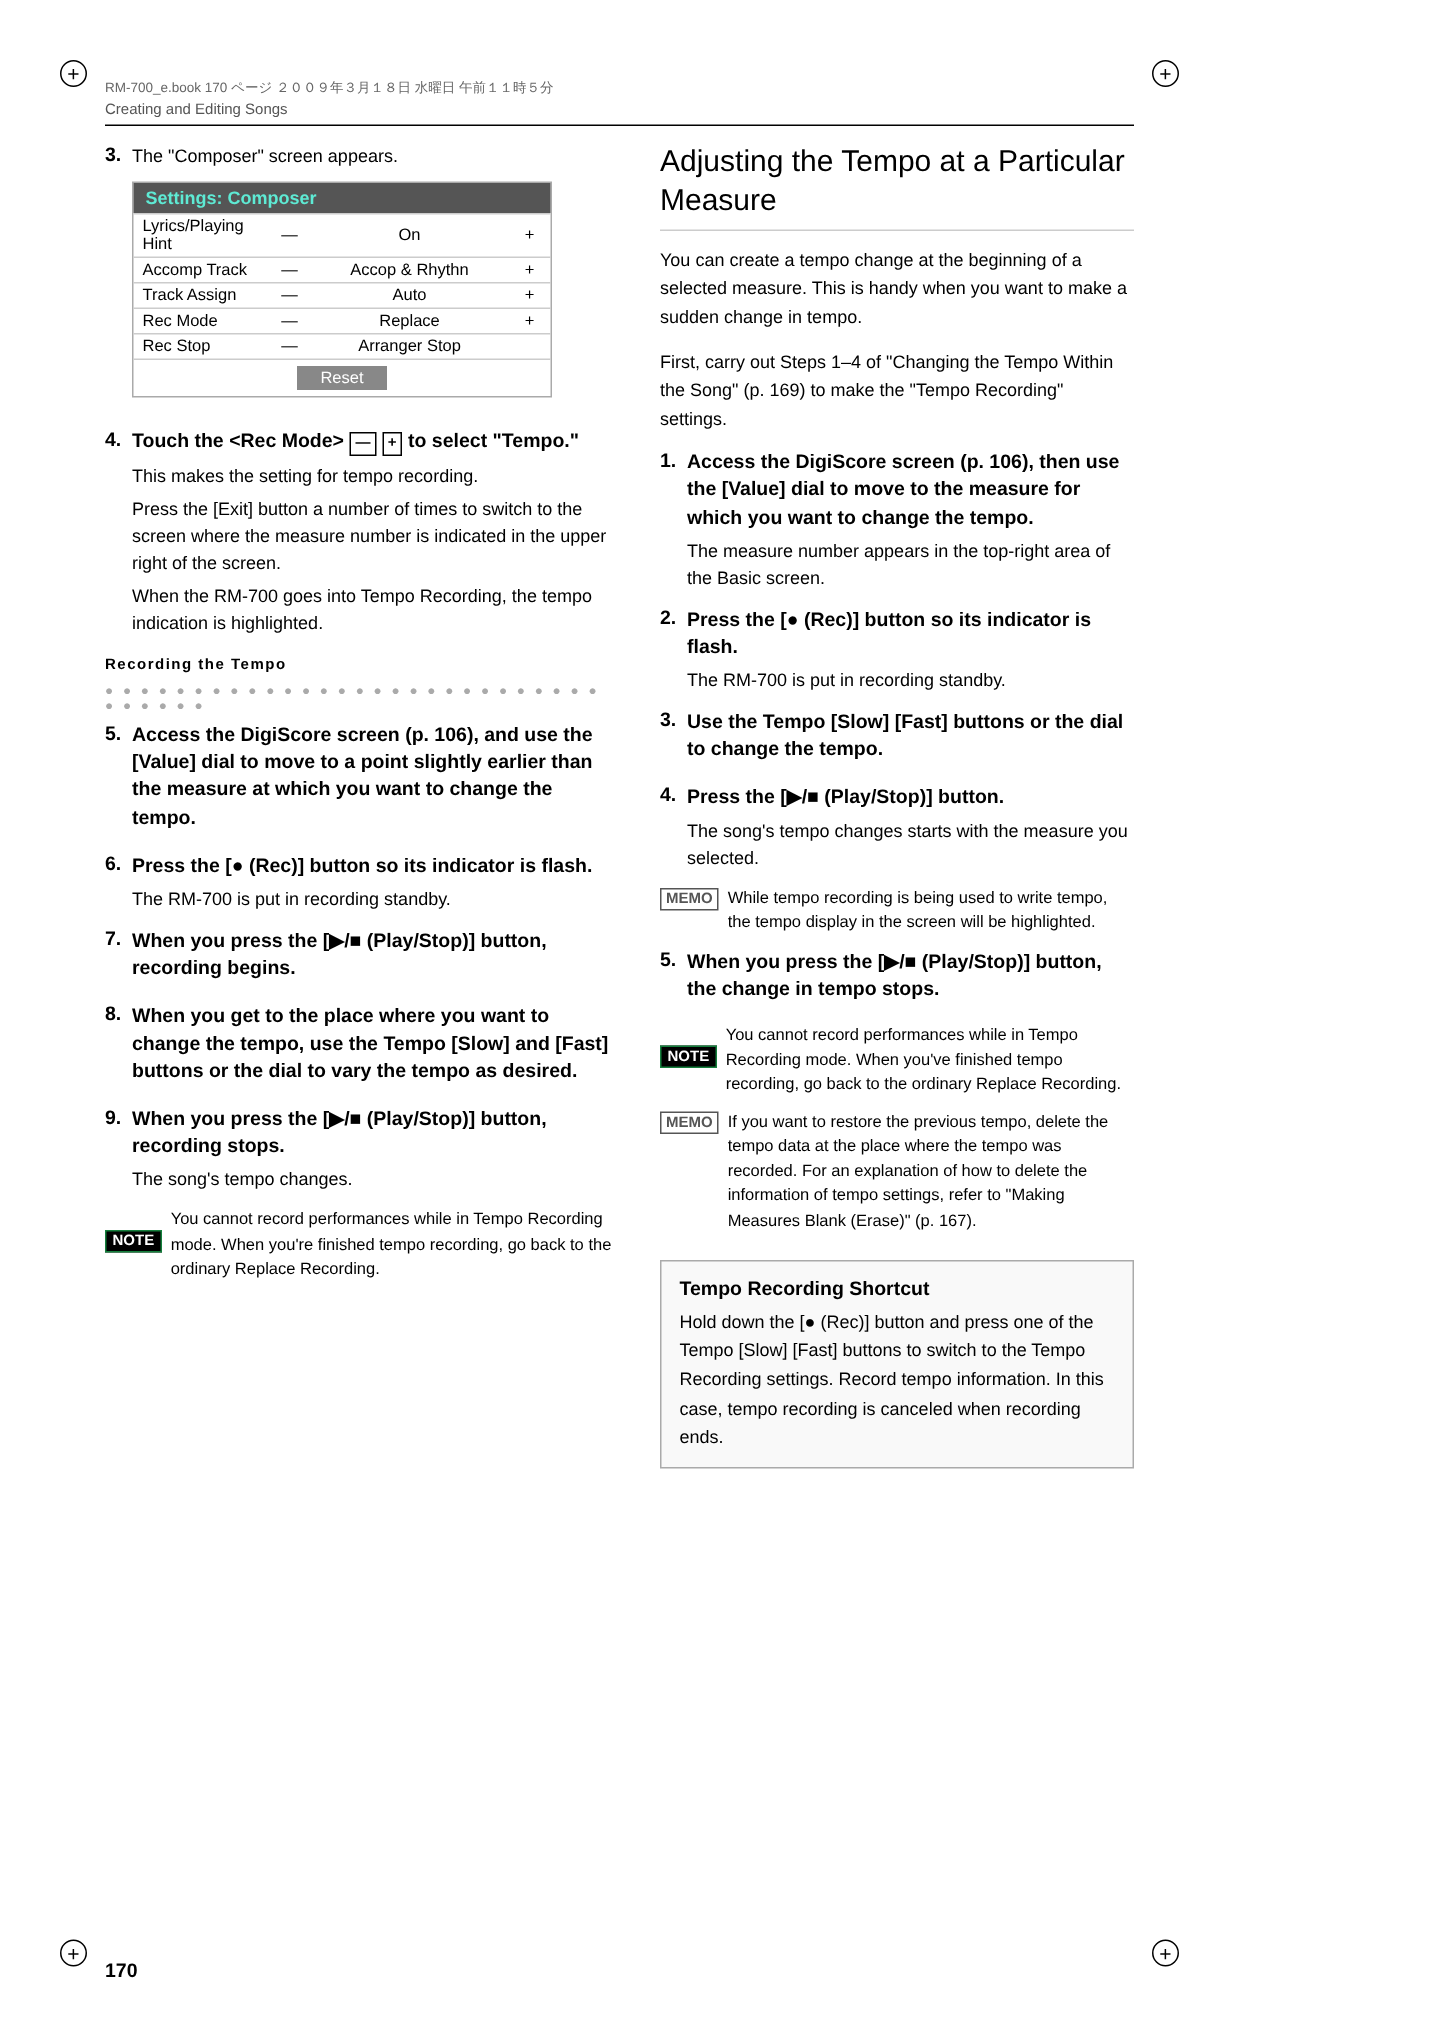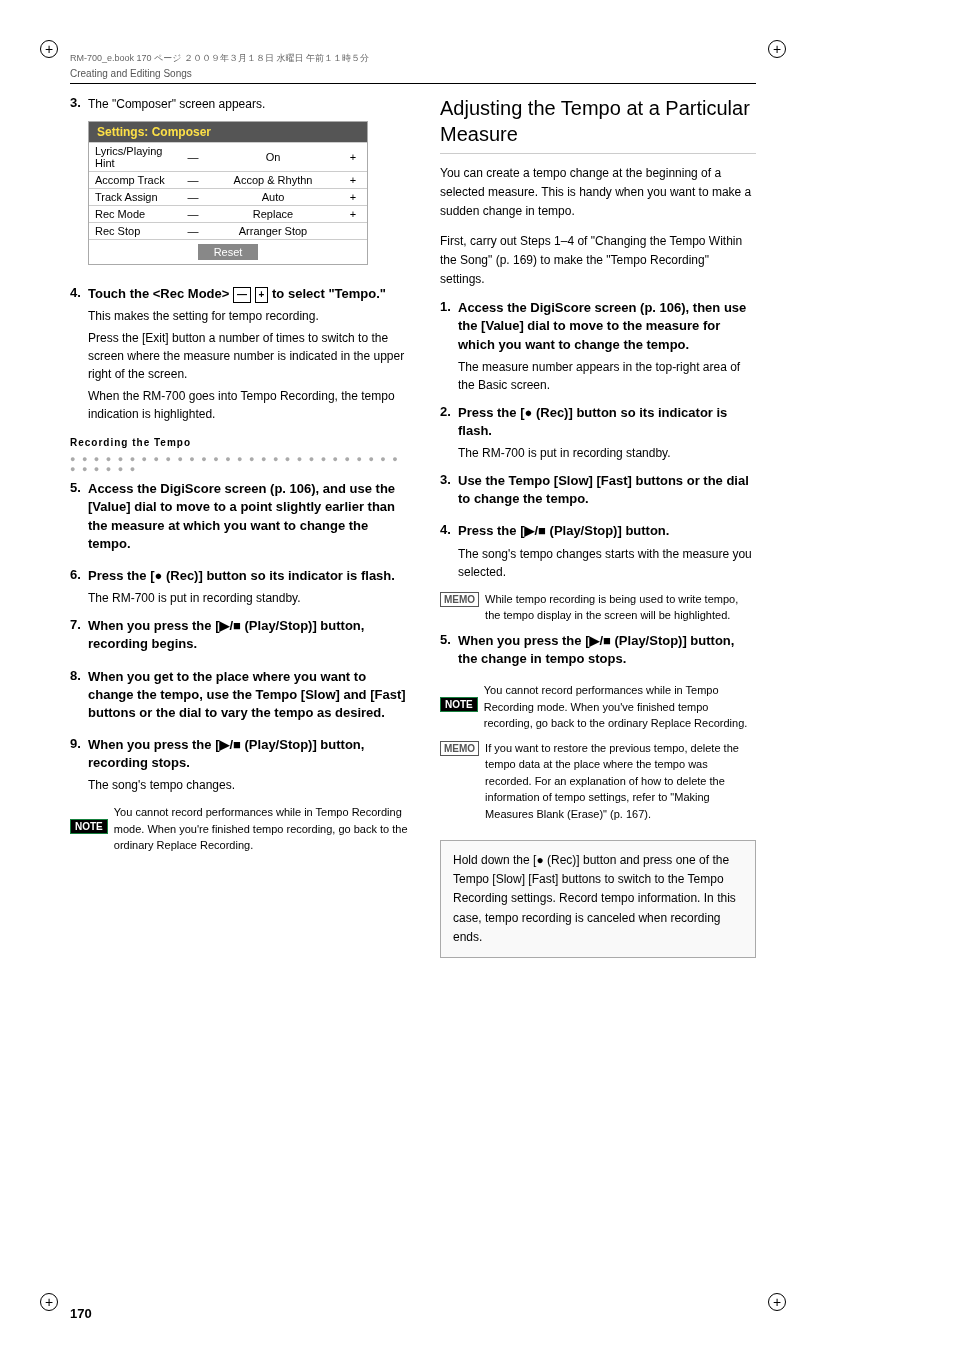--- a/index.html
+++ b/index.html
@@ -109,21 +109,21 @@
     }
 
     
     .settings-box {
       border: 1px solid #aaa;
       margin: 8px 0 10px 0;
       width: 280px;
     }
     .settings-title {
       background: #555;
-      color: #fde047;
+      color: #5eead4;
       padding: 3px 8px;
       font-size: 12px;
       font-weight: bold;
     }
     .settings-row {
       display: flex;
       align-items: center;
       border-top: 1px solid #ccc;
       padding: 2px 6px;
       font-size: 11px;
@@ -430,20 +430,21 @@
           <span class="note-label">NOTE</span>
           <span class="note-text">You cannot record performances while in Tempo Recording mode. When you've finished tempo recording, go back to the ordinary Replace Recording.</span>
         </div>
 
         <div class="note-box">
           <span class="memo-label">MEMO</span>
           <span class="note-text">If you want to restore the previous tempo, delete the tempo data at the place where the tempo was recorded. For an explanation of how to delete the information of tempo settings, refer to "Making Measures Blank (Erase)" (p. 167).</span>
         </div>
 
         <div class="shortcut-box">
+          <div class="shortcut-title">Tempo Recording Shortcut</div>
           <div class="shortcut-text">Hold down the [● (Rec)] button and press one of the Tempo [Slow] [Fast] buttons to switch to the Tempo Recording settings. Record tempo information. In this case, tempo recording is canceled when recording ends.</div>
         </div>
 
       </div>
     </div>
   </div>
 
   <div class="page-number">170</div>
 
 </div>

